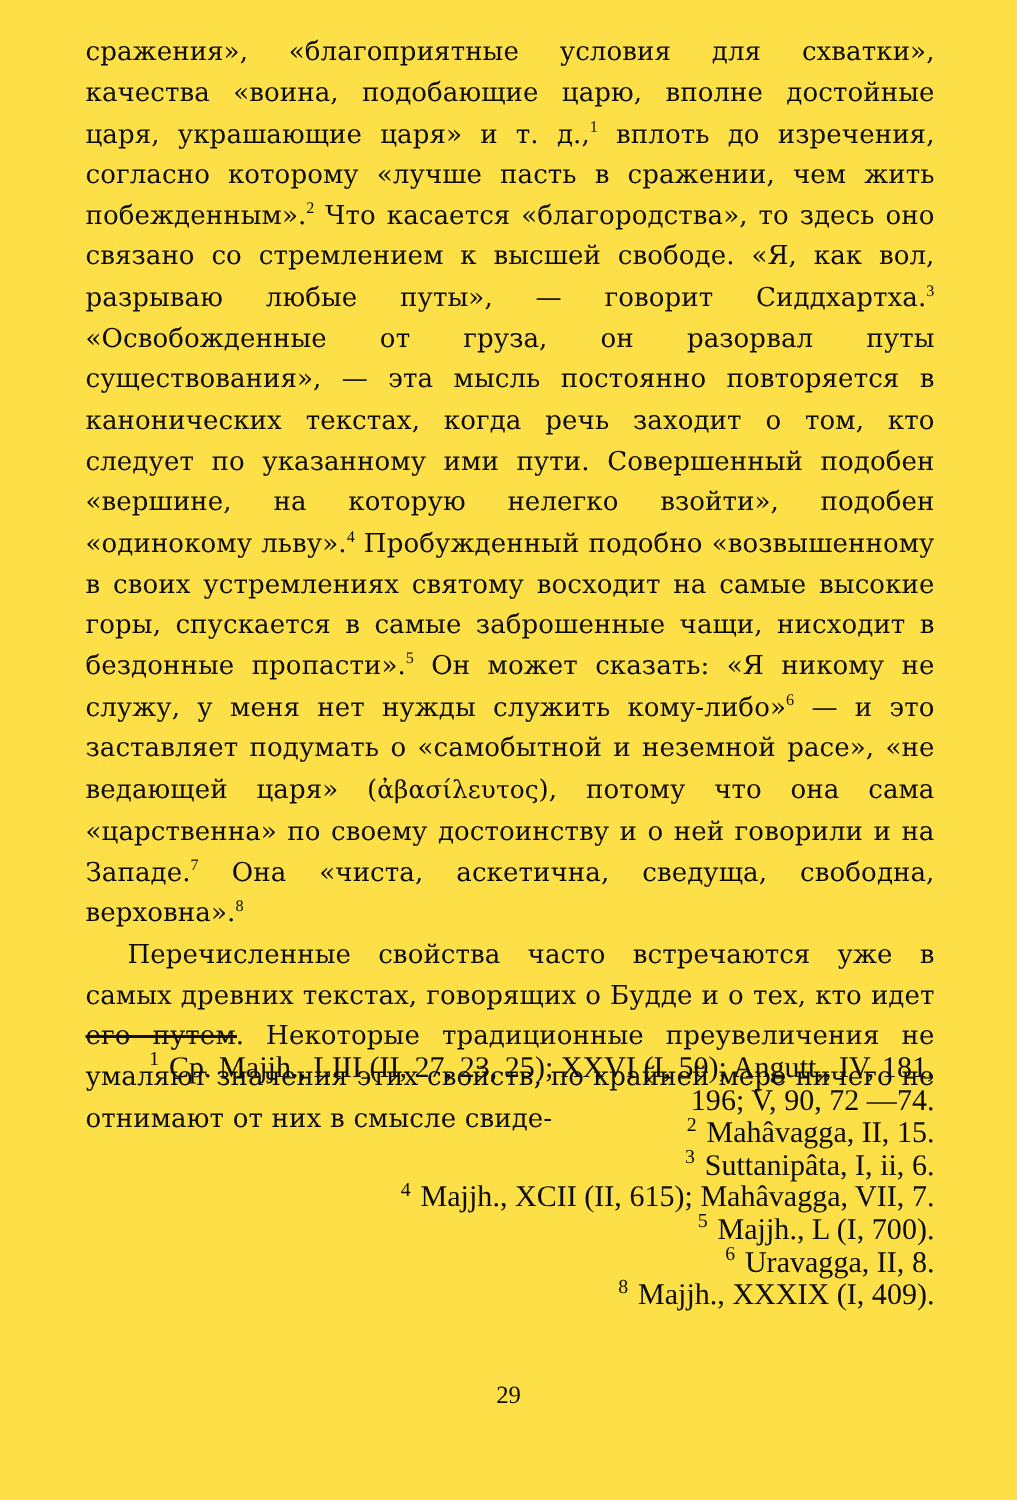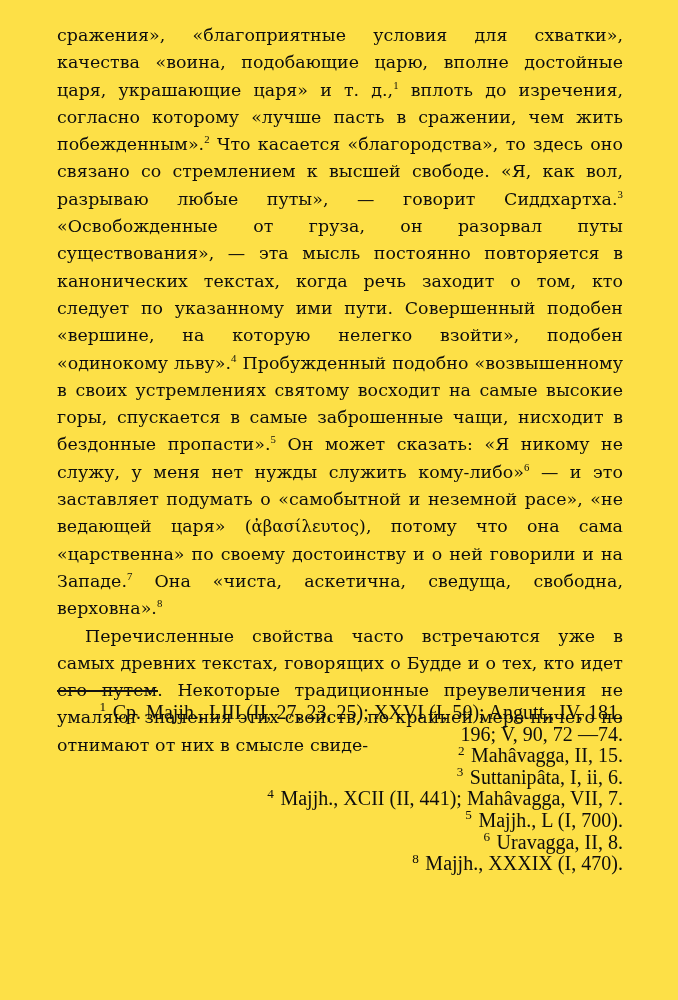--- a/index.html
+++ b/index.html
@@ -120,21 +120,22 @@
       </div>
   </div>
 
   <div class="fn-rule"></div>
 
   <div class="footnotes">
     <div id="footnote-list">
         <p class="fn"><sup>1</sup><span> Ср. Majjh., LIII (II, 27, 23, 25); XXVI (I, 50); Angutt., IV, 181, 196; V, 90, 72 —74.</span></p>
         <p class="fn"><sup>2</sup><span> Mahâvagga, II, 15.</span></p>
         <p class="fn"><sup>3</sup><span> Suttanipâta, I, ii, 6.</span></p>
-        <p class="fn"><sup>4</sup><span> Majjh., XCII (II, 441); Mahâvagga, VII, 7.</span></p>
+        <p class="fn"><sup>4</sup><span> Majjh., XCII (II, 615); Mahâvagga, VII, 7.</span></p>
         <p class="fn"><sup>5</sup><span> Majjh., L (I, 700).</span></p>
         <p class="fn"><sup>6</sup><span> Uravagga, II, 8.</span></p>
-        <p class="fn"><sup>8</sup><span> Majjh., XXXIX (I, 470).</span></p>
+        <p class="fn"><sup>8</sup><span> Majjh., XXXIX (I, 409).</span></p>
       </div>
   </div>
 
+  <div class="folio">29</div>
 
 </div>
 
 </body></html>

